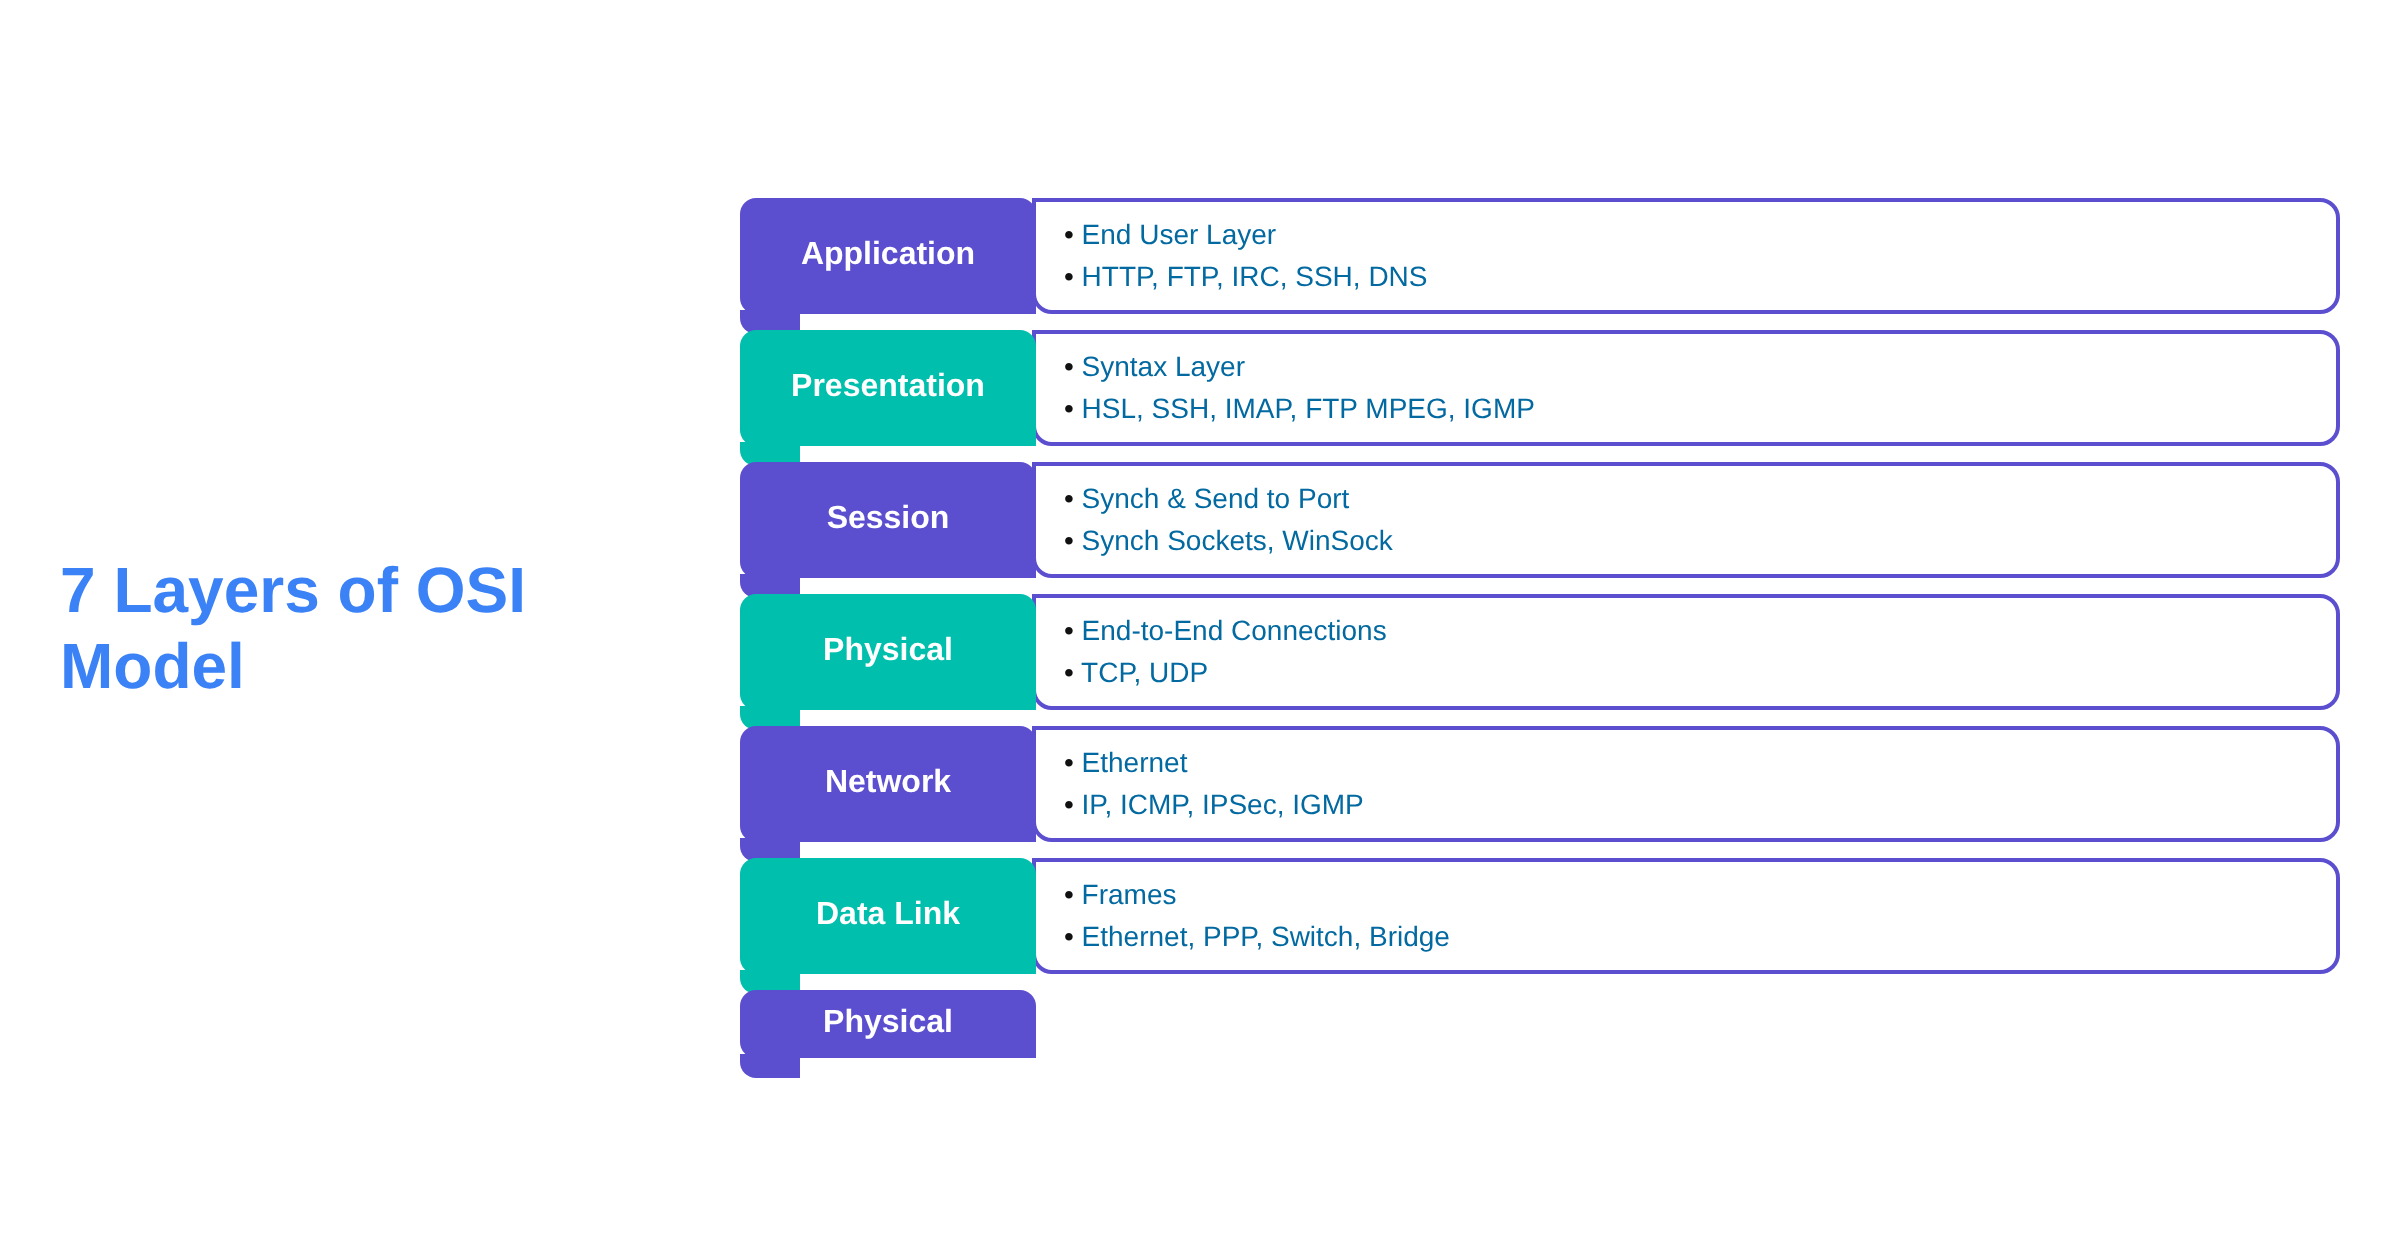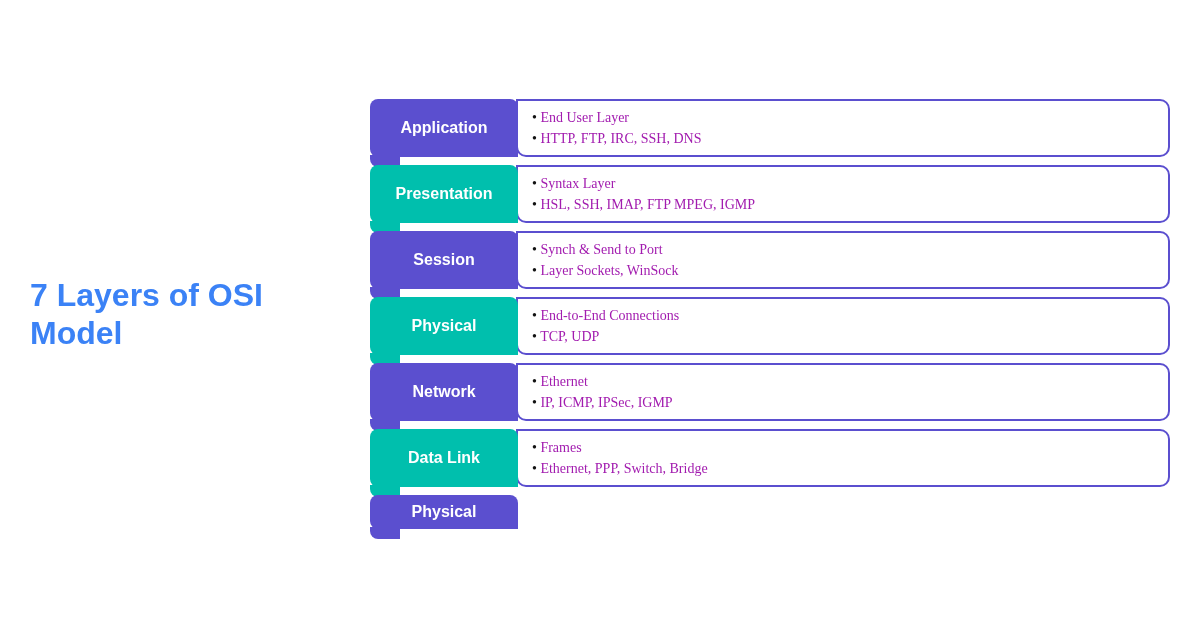--- a/index.html
+++ b/index.html
@@ -83,24 +83,23 @@
       border-radius: 0 10px 10px 10px;
       padding: 6px 14px;
       display: flex;
       flex-direction: column;
       justify-content: center;
       margin-left: -2px;
     }
 
     .layer-info-line {
       font-size: 14px;
-      color: #a21caf;
+      color: #0369a1;
       line-height: 1.5;
       font-weight: 400;
-      font-family: Liberation Serif, serif;
     }
 
     .layer-info-line::before {
       content: '• ';
       color: #111111;
     }
   </style>
 </head>
 <body>
 
@@ -120,21 +119,21 @@
         <div class="layer-badge badge-teal">Presentation</div>
         <div class="layer-info">
           <p class="layer-info-line">Syntax Layer</p>
           <p class="layer-info-line">HSL, SSH, IMAP, FTP MPEG, IGMP</p>
         </div>
       </div>
       <div class="layer-row">
         <div class="layer-badge badge-purple">Session</div>
         <div class="layer-info">
           <p class="layer-info-line">Synch &amp; Send to Port</p>
-          <p class="layer-info-line">Layer Sockets, WinSock</p>
+          <p class="layer-info-line">Synch Sockets, WinSock</p>
         </div>
       </div>
       <div class="layer-row">
         <div class="layer-badge badge-teal">Physical</div>
         <div class="layer-info">
           <p class="layer-info-line">End-to-End Connections</p>
           <p class="layer-info-line">TCP, UDP</p>
         </div>
       </div>
       <div class="layer-row">

